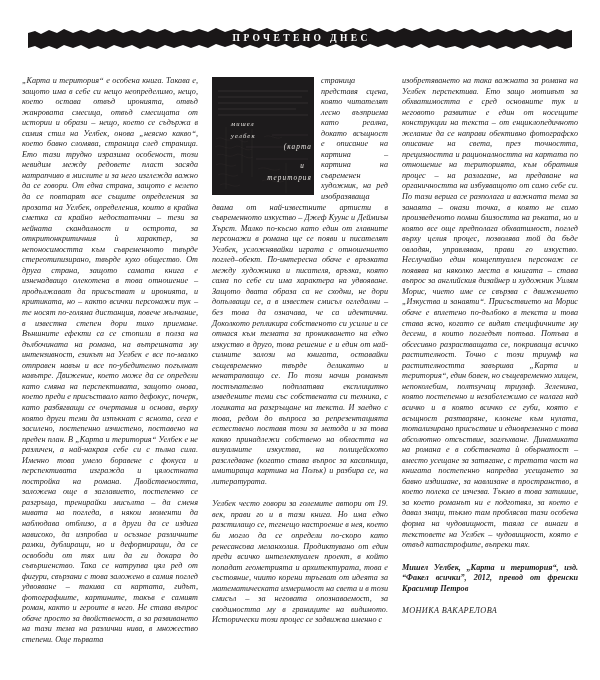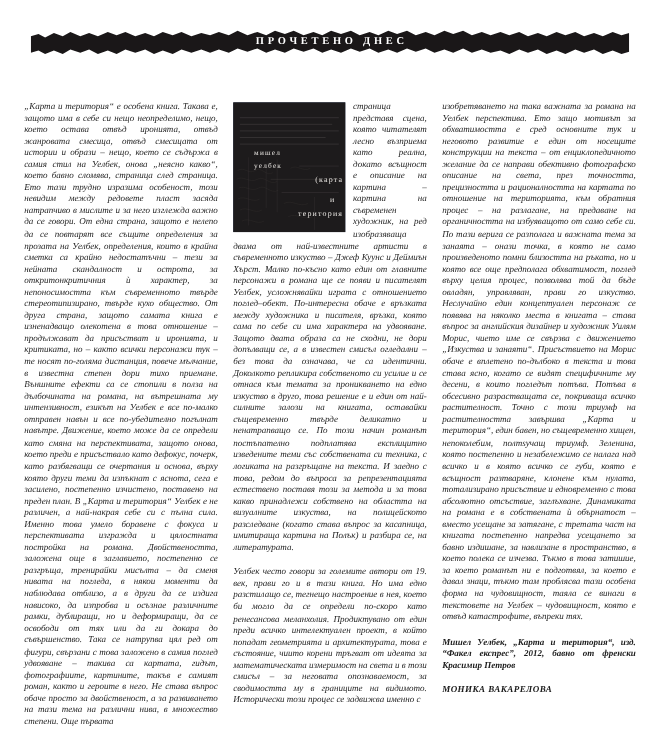--- a/index.html
+++ b/index.html
@@ -67,21 +67,21 @@
     letter-spacing: 2.2px;
     line-height: 1.05;
     color: #111111;
     white-space: nowrap;
   }
 
   
   .cols {
     position: absolute;
     left: 22px;
-    top: 92px;
+    top: 76px;
     width: 558px;
     height: 580px;
     display: flex;
     gap: 14px;
   }
   .col {
     width: 176px;
     position: relative;
   }
   .col p {
@@ -97,22 +97,23 @@
   }
   .col p + p { margin-top: 12px; }
 
   
   .cover {
     float: left;
     width: 102px;
     height: 118px;
     margin: 1px 7px 4px 0;
     position: relative;
-    background: #0f172a;
+    background: #4d7c0f;
     overflow: hidden;
+    font-style: italic;
   }
   .cover-art {
     position: absolute;
     inset: 0;
     width: 102px;
     height: 118px;
     display: block;
   }
   .cover-txt {
     position: absolute;
@@ -136,21 +137,21 @@
     font-weight: bold;
     font-size: 8.2px;
     line-height: 10.6px;
     font-style: normal;
     text-align: left;
     color: #111111;
   }
   .byline {
     margin-top: 14px;
     font-family: "Liberation Serif", "DejaVu Serif", serif;
-    font-weight: bold;
+    font-weight: normal;
     font-size: 9px;
     letter-spacing: 0.4px;
     text-align: right;
     font-style: normal;
     color: #111111;
   }
 </style>
 </head>
 <body>
 
@@ -209,18 +210,18 @@
         <span class="cover-txt cover-t1">(карта</span>
         <span class="cover-txt cover-t2">и</span>
         <span class="cover-txt cover-t3">територия</span>
       </div>
       <p>страница представя сцена, която читателят лесно възприема като реална, докато всъщност е описание на картина – картина на съвременен художник, на ред изобразяваща двама от най-известните артисти в съвременното изкуство – Джеф Куунс и Деймиън Хърст. Малко по-късно като един от главните персонажи в романа ще се появи и писателят Уелбек, усложнявайки играта с отношението поглед–обект. По-интересна обаче е връзката между художника и писателя, връзка, която сама по себе си има характера на удвояване. Защото двата образа са не сходни, не дори допълващи се, а в известен смисъл огледални – без това да означава, че са идентични. Доколкото репликира собственото си усилие и се отнася към темата за проникването на едно изкуство в друго, това решение е и един от най-силните залози на книгата, оставайки същевременно твърде деликатно и ненатрапващо се. По този начин романът постъпателно подплатява експлицитно изведените теми със собствената си техника, с логиката на разгръщане на текста. И заедно с това, редом до въпроса за репрезентацията естествено поставя този за метода и за това какво принадлежи собствено на областта на визуалните изкуства, на полицейското разследване (когато става въпрос за касапница, имитираща картина на Полък) и разбира се, на литературата.</p>
       <p>Уелбек често говори за големите автори от 19. век, прави го и в тази книга. Но има едно разстилащо се, тегнещо настроение в нея, което би могло да се определи по-скоро като ренесансова меланхолия. Продиктувано от един преди всичко интелектуален проект, в който попадат геометрията и архитектурата, това е състояние, чиито корени тръгват от идеята за математическата измеримост на света и в този смисъл – за неговата опознаваемост, за сводимостта му в границите на видимото. Исторически този процес се задвижва именно с</p>
     </div>
 
     <div class="col">
       <p>изобретяването на така важната за романа на Уелбек перспектива. Ето защо мотивът за обхватимостта е сред основните тук и неговото развитие е един от носещите конструкции на текста – от енциклопедичното желание да се направи обективно фотографско описание на света, през точността, прецизността и рационалността на картата по отношение на територията, към обратния процес – на разлагане, на предаване на органичността на избуяващото от само себе си. По тази верига се разполага и важната тема за занаята – онази точка, в която не само произведеното помни близостта на ръката, но и която все още предполага обхватимост, поглед върху целия процес, позволява той да бъде овладян, управляван, прави го изкуство. Неслучайно един концептуален персонаж се появява на няколко места в книгата – става въпрос за английския дизайнер и художник Уилям Морис, чието име се свързва с движението „Изкуства и занаяти“. Присъствието на Морис обаче е вплетено по-дълбоко в текста и това става ясно, когато се видят специфичните му десени, в които погледът потъва. Потъва в обсесивно разрастващата се, покриваща всичко растителност. Точно с този триумф на растителността завършва „Карта и територия“, един бавен, но същевременно хищен, непоколебим, полmsyчащ триумф. Зеленина, която постепенно и незабележимо се налага над всичко и в която всичко се губи, която е всъщност разтваряне, клонене към нулата, тотализирано присъствие и едновременно с това абсолютно отсъствие, заглъхване. Динамиката на романа е в собствената ѝ обърнатост – вместо усещане за затягане, с третата част на книгата постепенно напредва усещането за бавно издишане, за навлизане в пространство, в което полекa се изчезва. Тъкмо в това затишие, за което романът ни е подготвял, за което е давал знаци, тъкмо там проблясва тази особена форма на чудовищност, таяла се винаги в текстовете на Уелбек – чудовищност, която е отвъд катастрофите, въпреки тях.</p>
-      <p class="credit">Мишел Уелбек, „Карта и територия“, изд. “Факел експрес”, 2012, бавно от френски Красимир Петров</p>
+      <p class="credit">Мишел Уелбек, „Карта и територия“, изд. “Факел всички”, 2012, превод от френски Красимир Петров</p>
       <p class="byline">МОНИКА ВАКАРЕЛОВА</p>
     </div>
 
   </div>
 </div>
 
 </body></html>

